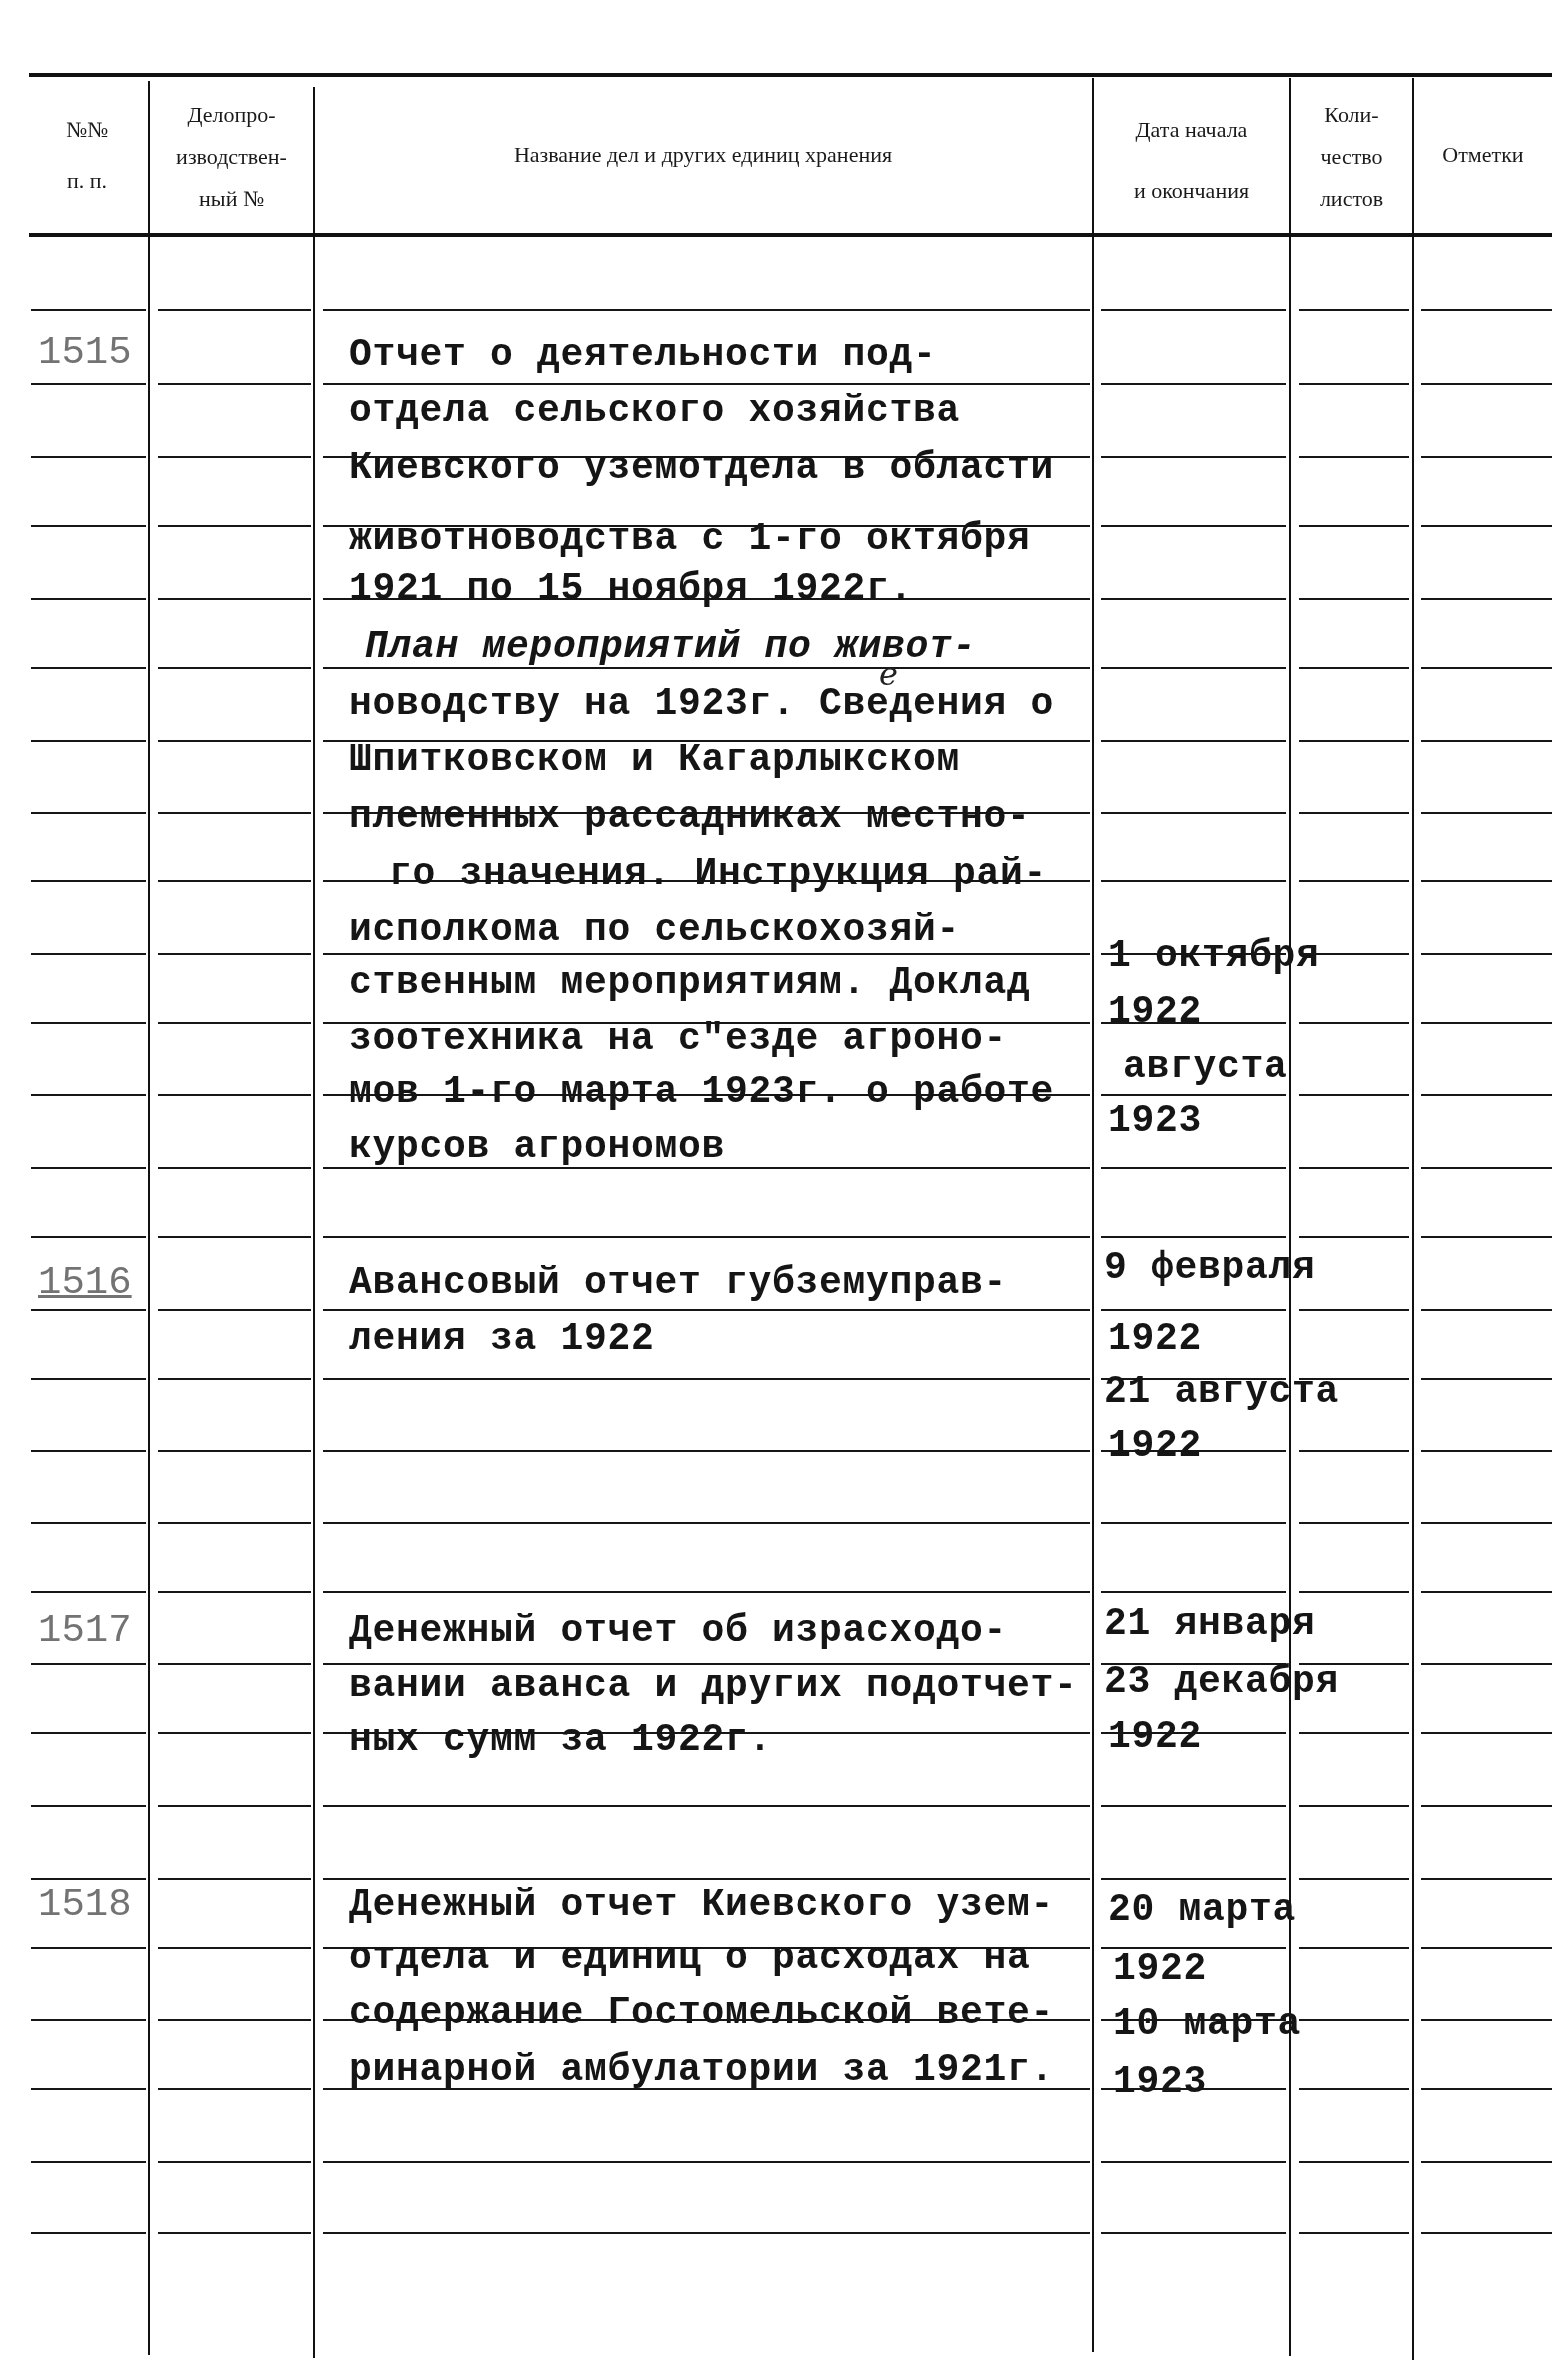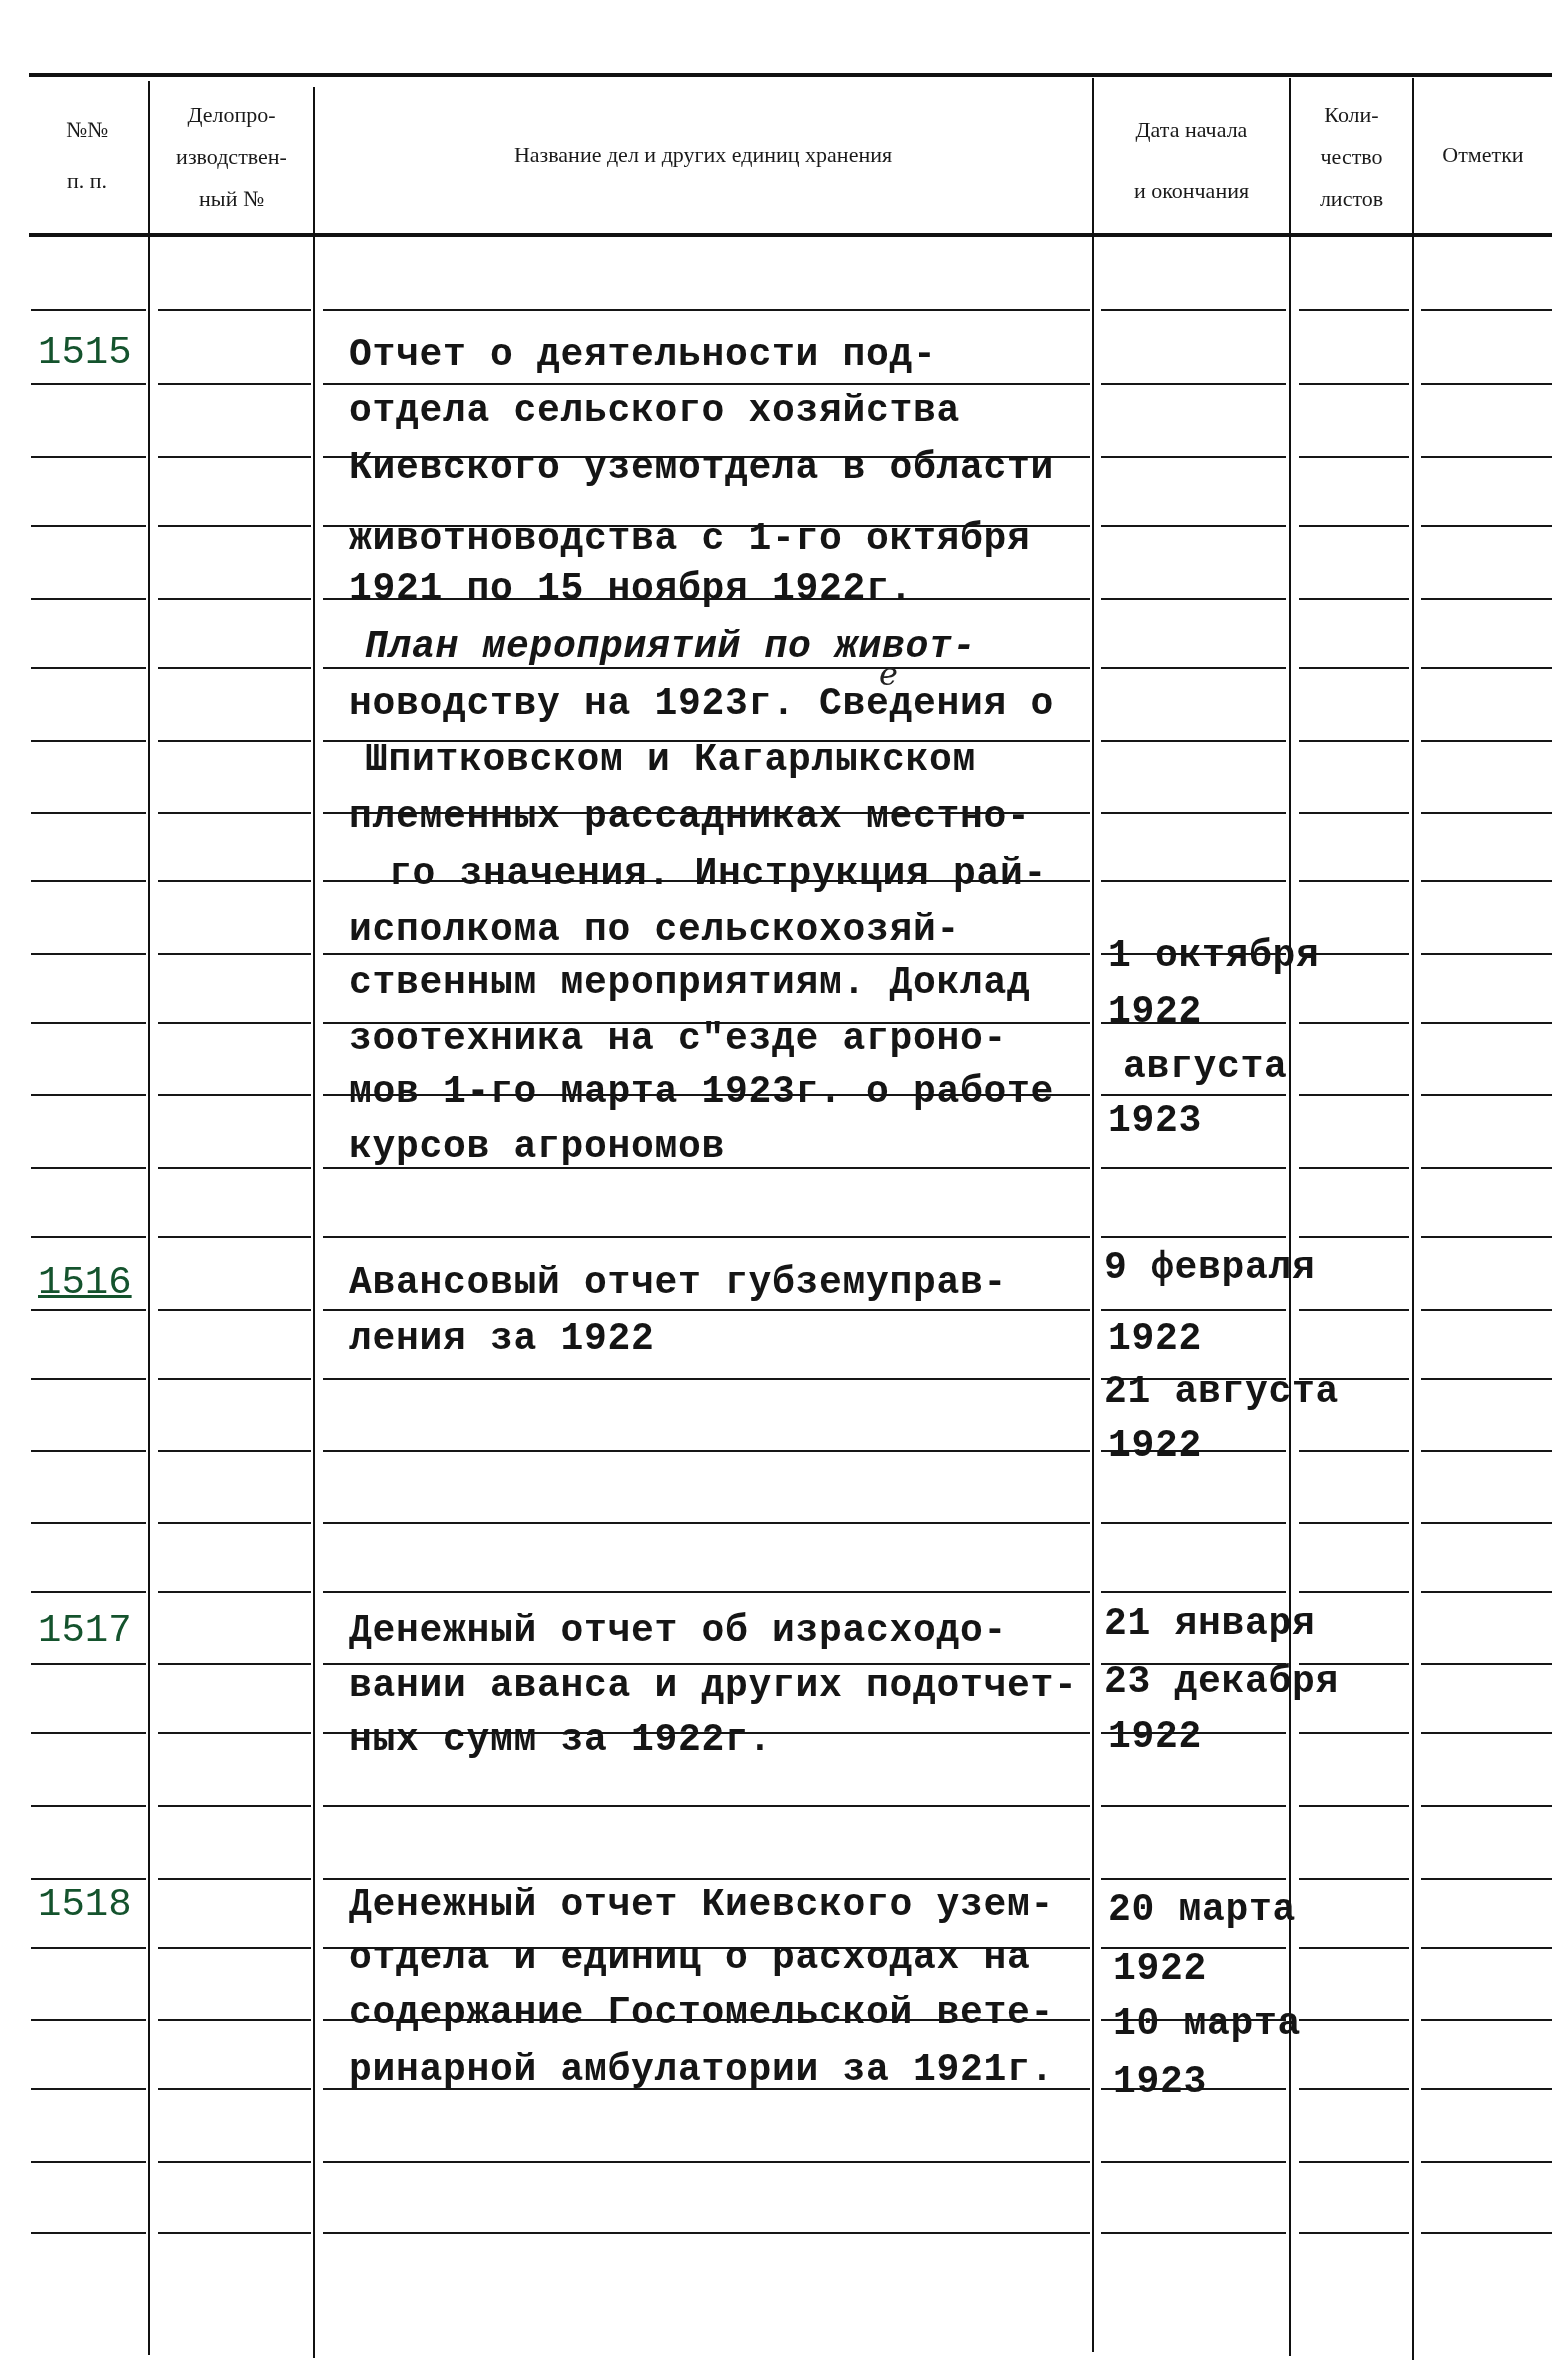--- a/index.html
+++ b/index.html
@@ -2,21 +2,21 @@
 <html style="font-size:11.6px"><head>
 <meta charset="utf-8">
 <style>
   html, body { margin:0; padding:0; background:#ffffff; }
   body { width:1552px; height:2377px; position:relative; overflow:hidden; font-family:"Liberation Serif", serif; color:#111; }
   .rule-thick { position:absolute; left:29px; right:0; height:4.4px; background:#111; }
   .vline { position:absolute; width:2.2px; background:#111; }
   .hseg { position:absolute; height:2.2px; background:#161616; }
   .hdr { position:absolute; font-family:"Liberation Serif", serif; font-size:22px; line-height:42px; text-align:center; color:#1a1a1a; }
   .tw { position:absolute; font-family:"Liberation Mono", "DejaVu Sans Mono", monospace; font-size:38px; font-weight:bold; color:#151515; white-space:pre; letter-spacing:0.7px; }
-  .num { position:absolute; font-family:"Liberation Mono", monospace; font-size:39px; color:#14532d; }
+  .num { position:absolute; font-family:"Liberation Mono", monospace; font-size:39px; color:#737373; }
   .hand { position:absolute; font-family:"DejaVu Serif", serif; font-style:italic; font-size:32px; color:#222; }
 </style>
 </head>
 <body>
 
 <div class="rule-thick" style="top:73px;"></div>
 <div class="rule-thick" style="top:233px;"></div>
 
 <div class="vline" style="left:148px; top:81px; height:2274px;"></div>
 <div class="vline" style="left:313px; top:87px; height:2271px;"></div>
@@ -221,21 +221,21 @@
 <div>
   <div class="num" style="left:38px; top:331px;">1515</div>
   <div class="tw" style="left:349px; top:333px;">Отчет о деятельности под-</div>
   <div class="tw" style="left:349px; top:389px;">отдела сельского хозяйства</div>
   <div class="tw" style="left:349px; top:446px;">Киевского уземотдела в области</div>
   <div class="tw" style="left:349px; top:517px;">животноводства с 1-го октября</div>
   <div class="tw" style="left:349px; top:567px;">1921 по 15 ноября 1922г.</div>
   <div class="tw" style="left:365px; top:625px;font-style:italic;">План мероприятий по живот-</div>
   <div class="tw" style="left:349px; top:682px;">новодству на 1923г. Сведения о</div>
   <div class="hand" style="left:879px; top:655px;">е</div>
-  <div class="tw" style="left:365px; top:738px;">Шпитковском и Кагарлыкском</div>
+  <div class="tw" style="left:349px; top:738px;">Шпитковском и Кагарлыкском</div>
   <div class="tw" style="left:349px; top:795px;">племенных рассадниках местно-</div>
   <div class="tw" style="left:349px; top:852px;margin-left:40px;">го значения. Инструкция рай-</div>
   <div class="tw" style="left:349px; top:908px;">исполкома по сельскохозяй-</div>
   <div class="tw" style="left:349px; top:961px;">ственным мероприятиям. Доклад</div>
   <div class="tw" style="left:349px; top:1017px;">зоотехника на с"езде агроно-</div>
   <div class="tw" style="left:349px; top:1070px;">мов 1-го марта 1923г. о работе</div>
   <div class="tw" style="left:349px; top:1125px;">курсов агрономов</div>
   <div class="tw" style="left:1108px; top:934px;">1 октября</div>
   <div class="tw" style="left:1108px; top:990px;">1922</div>
   <div class="tw" style="left:1123px; top:1045px;">августа</div>

